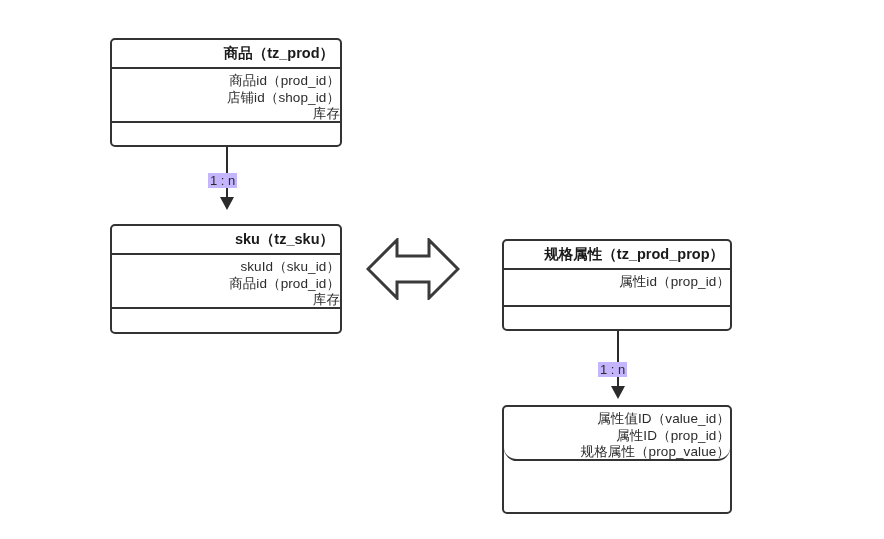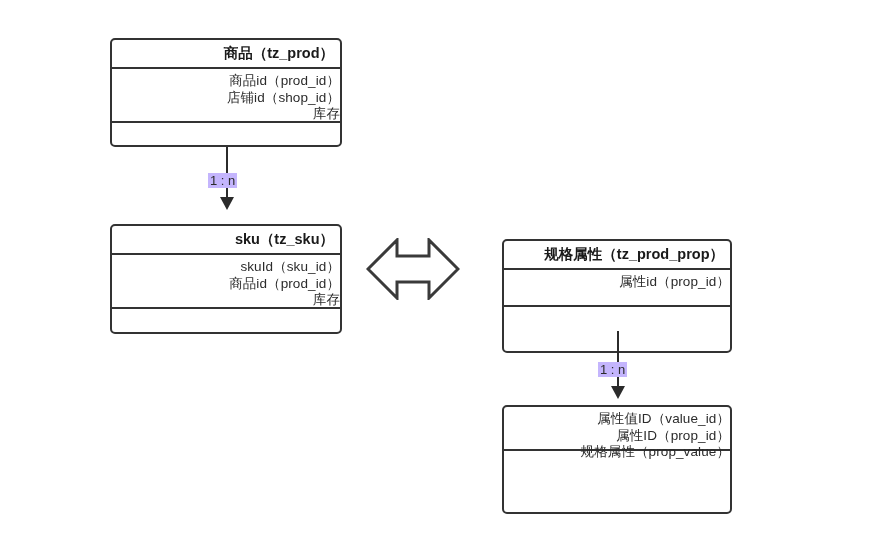--- a/index.html
+++ b/index.html
@@ -63,26 +63,26 @@
 
   
   #entity-prod        { left: 110px; top: 38px;  width: 232px; height: 109px; }
   #entity-prod .entity-attrs    { height: 54px; }
   #entity-prod .entity-methods  { height: 24px; }
 
   #entity-sku         { left: 110px; top: 211px; width: 232px; height: 110px; margin-top: 13px; }
   #entity-sku .entity-attrs     { height: 54px; padding-left: 12px; }
   #entity-sku .entity-methods   { height: 25px; }
 
-  #entity-prop        { left: 502px; top: 239px; width: 230px; height: 114px; }
+  #entity-prop        { left: 502px; top: 239px; width: 230px; height: 92px; }
   #entity-prop .entity-attrs    { height: 37px; }
   #entity-prop .entity-methods  { height: 24px; }
 
   #entity-prop-value  { left: 502px; top: 405px; width: 230px; height: 109px; }
-  #entity-prop-value .entity-attrs   { height: 44px; }
+  #entity-prop-value .entity-attrs   { height: 54px; border-radius: 13px; }
   #entity-prop-value .entity-methods { height: 24px; }
 
   
   .connector {
     position: absolute;
   }
   .conn-line {
     position: absolute;
     width: 2px;
     background: #2b2b2b;

